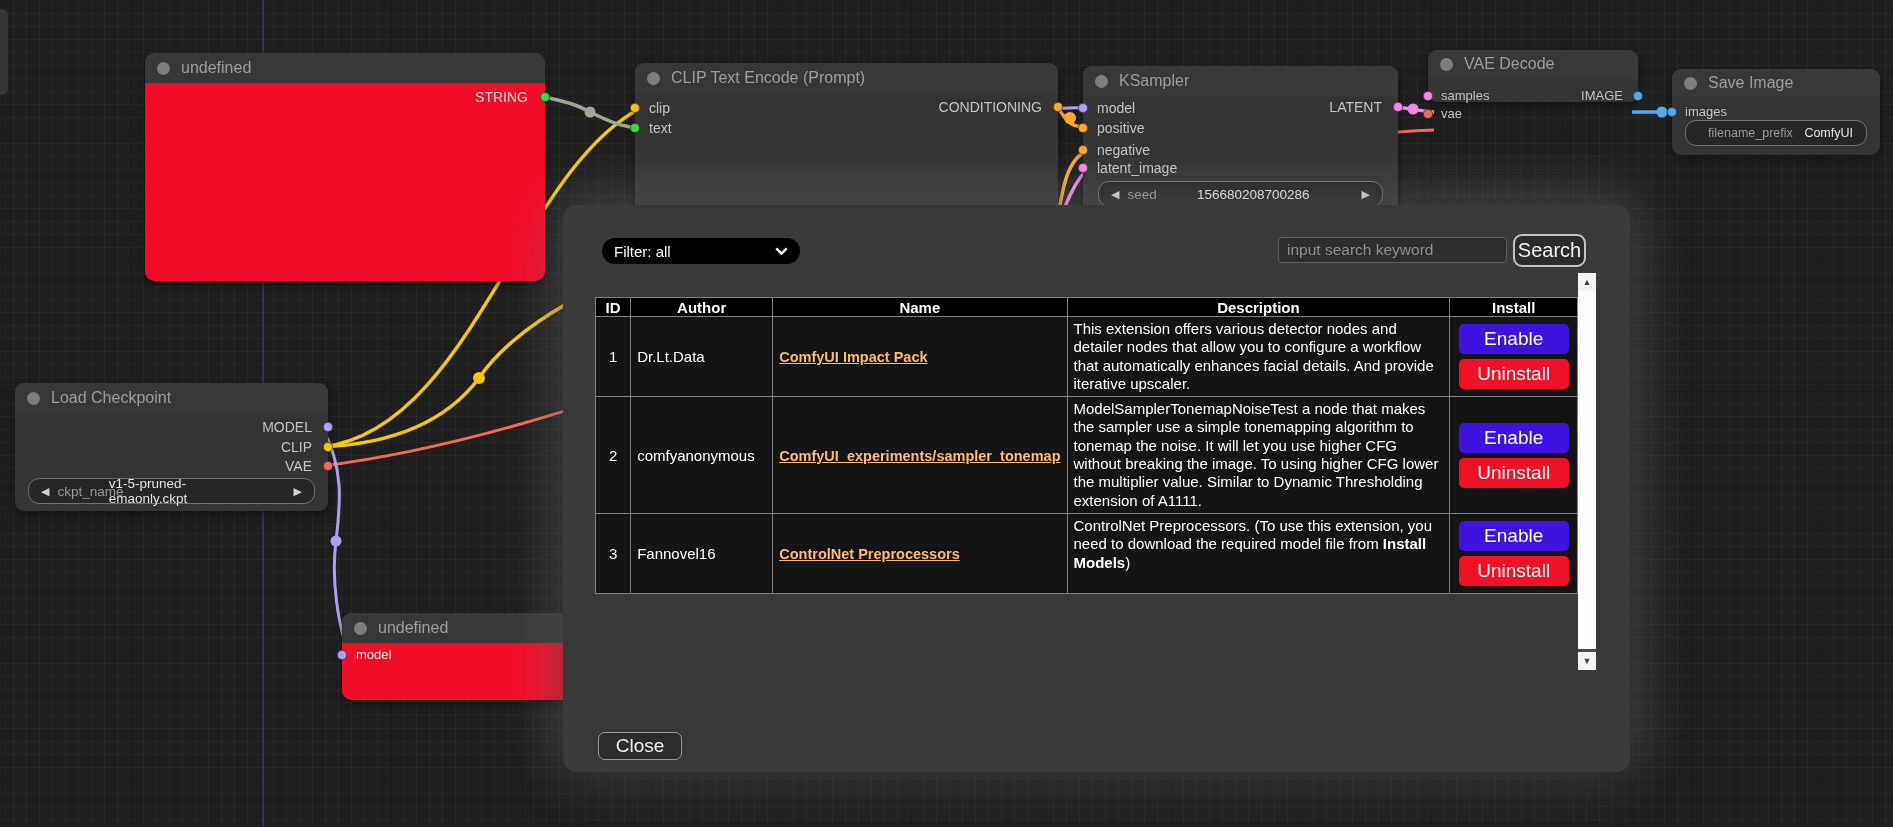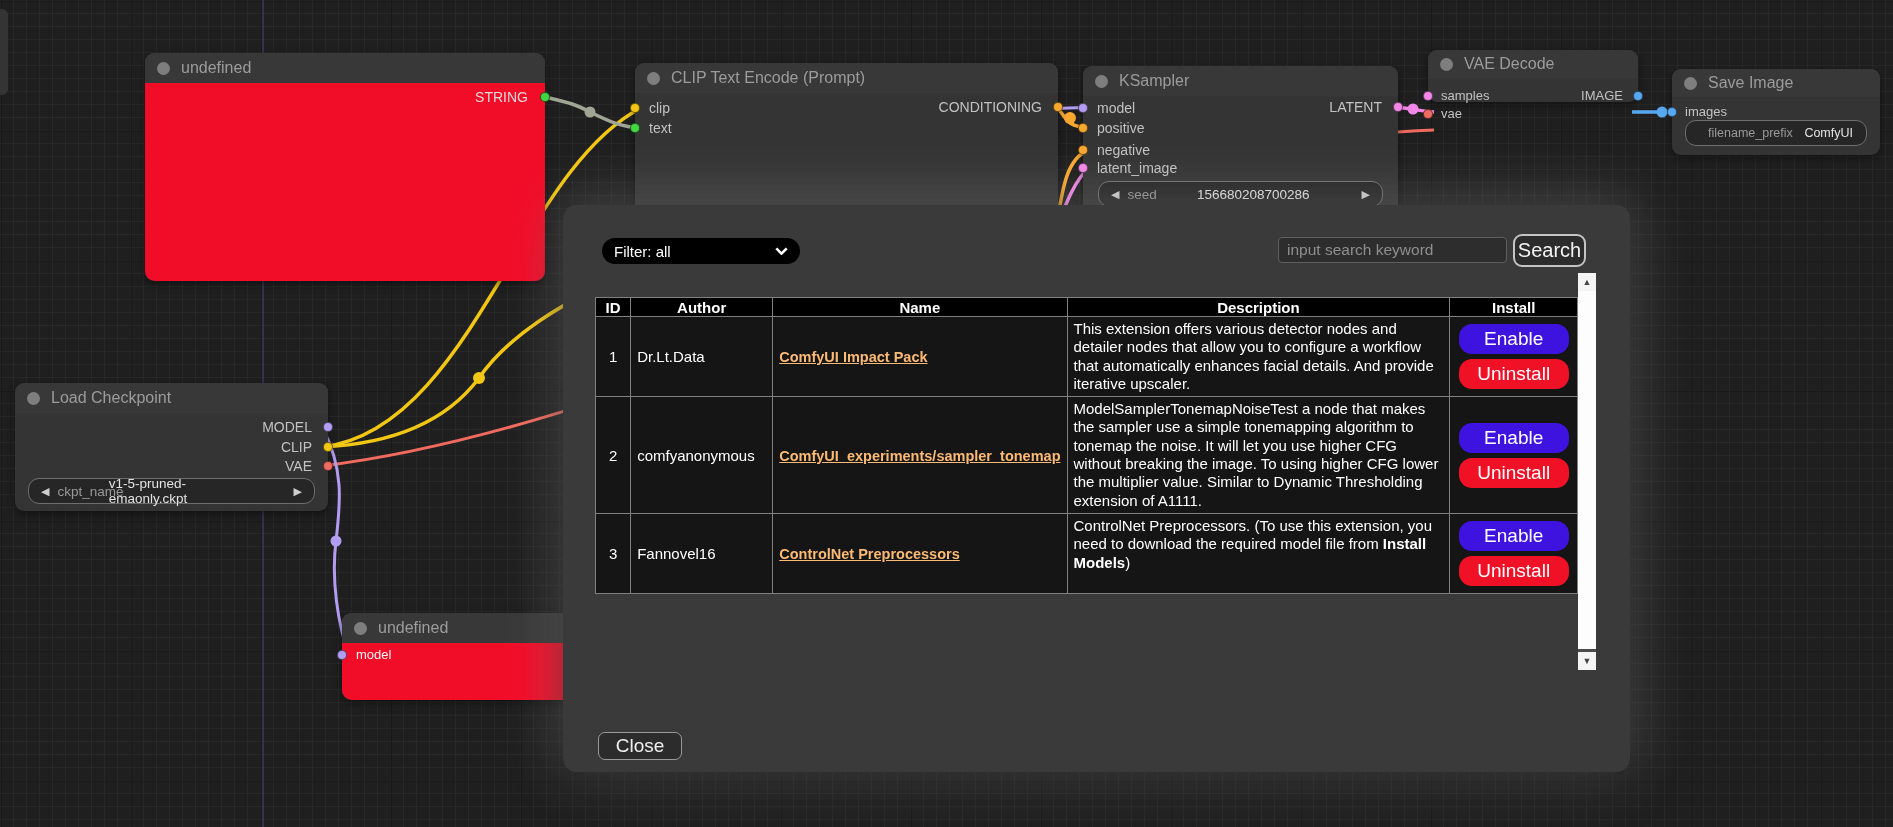--- a/index.html
+++ b/index.html
@@ -56,21 +56,21 @@
                font-size:15px; color:#fff;margin-top:24px; }
   .ext-table th { background:#000; color:#fff; font-weight:bold; border:1px solid #808080;
                   height:19px; font-size:15px; padding:0 4px; }
   .ext-table td { background:#151515; border:1px solid #808080; padding:2px 6px; vertical-align:middle; }
   .ext-table td.desc { vertical-align:top; line-height:1.22; padding:3px 6px; }
   .ext-table td.idc { text-align:center; width:36px; }
   .col-author { width:143px; } .col-name { width:282px; } .col-desc { width:394px; } .col-install { width:128px; }
   .ext-link { color:#fdba74; font-weight:bold; text-decoration:underline; font-size:14.5px; cursor:pointer; }
   .install-cell { text-align:center; }
   .btn-enable, .btn-uninstall { display:block; width:110px; height:30px; margin:5px auto;
-        border:none; border-radius:13px; color:#fff; font-size:19px; cursor:pointer;
+        border:none; border-radius:5px; color:#fff; font-size:19px; cursor:pointer;
         font-family:"Liberation Sans", sans-serif; }
   .btn-enable { background:#3e13e0; }
   .btn-uninstall { background:#f01127; }
   
   .sb-track { position:absolute; left:1015px; top:68px; width:18px; height:397px; background:#4a4a4a; }
   .sb-btn { position:absolute; left:0; width:18px; height:18px; background:#f4f4f4;
             color:#444; font-size:9px; line-height:18px; text-align:center; cursor:pointer; }
   .sb-thumb { position:absolute; left:0; top:18px; width:18px; height:358px; background:#fdfdfd; cursor:pointer; }
   .close-btn { position:absolute; left:35px; top:527px; width:84px; height:28px;
             background:#2c2c2c; border:1px solid #9a9a9a; border-radius:7px;

